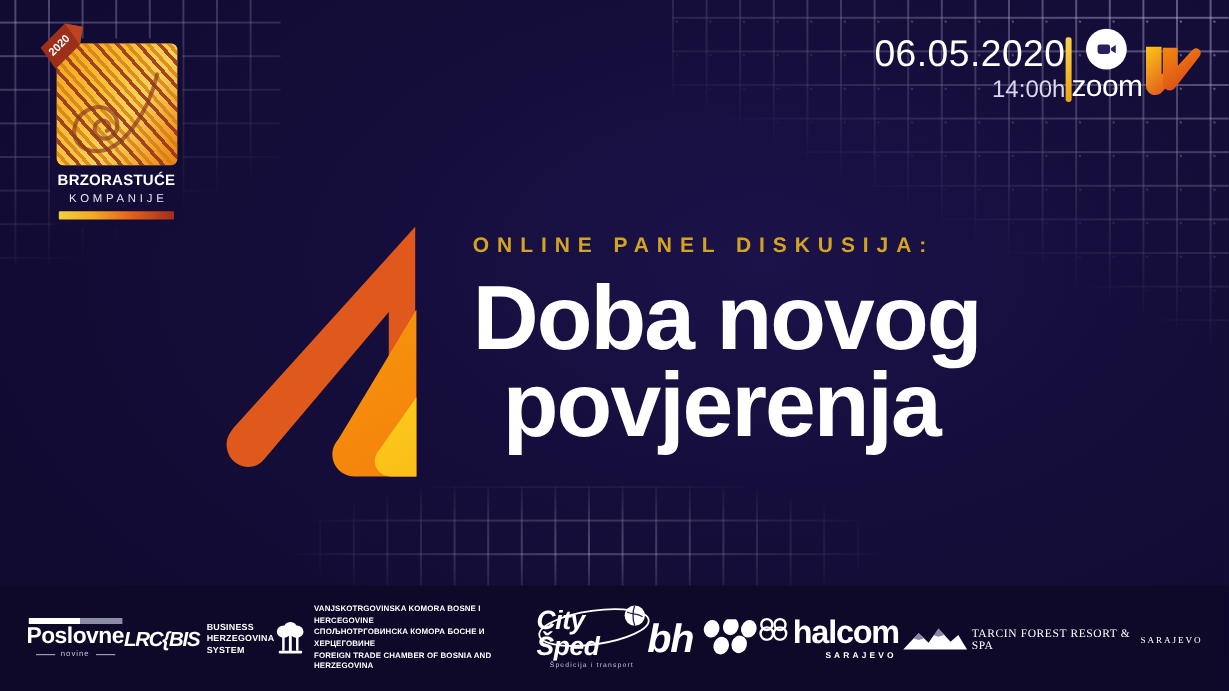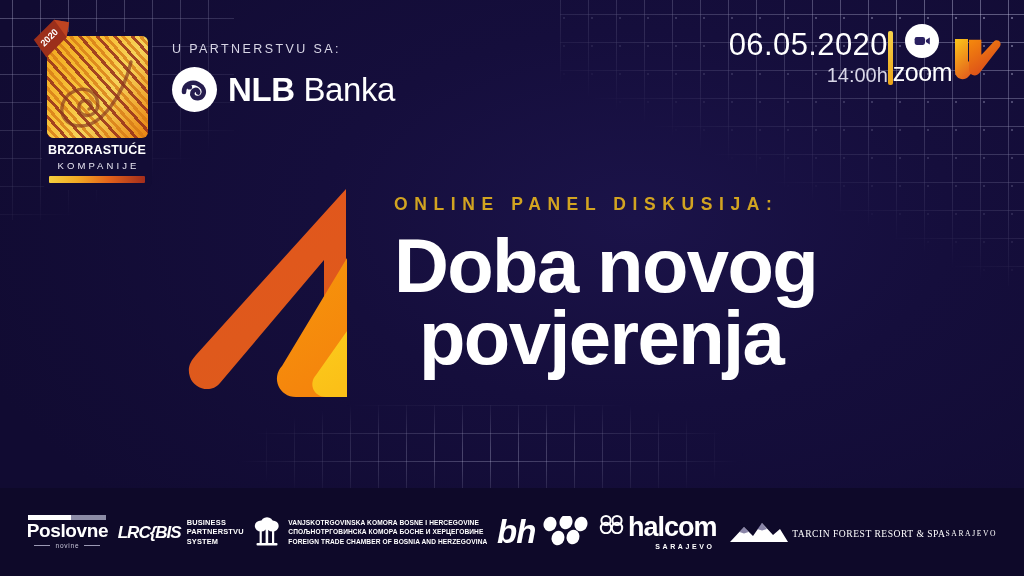--- a/index.html
+++ b/index.html
@@ -216,32 +216,20 @@
       <div class="badge-sub">KOMPANIJE</div>
       <div class="badge-bar"></div>
     </div>
     <svg class="badge-ribbon" viewBox="0 0 52 50">
       <path d="M2 26 L26 2 L44 5 L41 23 L17 47 Z" fill="#9C2F1B"></path>
       <path d="M26 2 L44 5 L41 23 Z" fill="#BE4421"></path>
       <text x="23" y="26" fill="#FFFFFF" font-family="Liberation Sans, sans-serif" font-size="11" font-weight="bold" text-anchor="middle" transform="rotate(-45 23 26)">2020</text>
     </svg>
   </div>
 
-  <div id="partner-block">
-    <div class="partner-kicker">U PARTNERSTVU SA:</div>
-    <div class="partner-logo-row">
-      <div class="nlb-mark">
-        <svg viewBox="0 0 40 40" width="40" height="40">
-          <path d="M9 22 C9 14 17 11 23 14 C28 16.5 30 21 28 25 C26 29 20 29 18 26 C16.5 23.8 17.5 20.5 20 20 C22 19.6 23.5 21 23.2 22.6" fill="none" stroke="#251C4E" stroke-width="4.6" stroke-linecap="round"></path>
-          <circle cx="14.5" cy="17" r="2.6" fill="#251C4E"></circle>
-        </svg>
-      </div>
-      <div class="nlb-word"><b>NLB</b><span> Banka</span></div>
-    </div>
-  </div>
 
   <div id="event-meta">
     <div class="dt-col">
       <div class="dt-date">06.05.2020</div>
       <div class="dt-time">14:00h</div>
     </div>
     <div class="dt-divider"></div>
     <div class="zoom-col">
       <div class="zoom-mark">
         <svg viewBox="0 0 30 30" width="26" height="26">
@@ -318,21 +306,21 @@
           <i></i>
         </div>
       </div>
     </div>
 
     <div class="sponsor">
       <div class="lrc">
         <div class="lrc-word">LRC{BIS</div>
         <div class="lrc-tag">
           <div>BUSINESS</div>
-          <div>PARTNERSTVU</div>
+          <div>HERZEGOVINA</div>
           <div>SYSTEM</div>
         </div>
       </div>
     </div>
 
     <div class="sponsor">
       <div class="vtk">
         <svg width="28" height="30" viewBox="0 0 28 30">
           <ellipse cx="8" cy="9" rx="6.2" ry="5.6" fill="#fff"></ellipse>
           <ellipse cx="19.5" cy="9" rx="6.2" ry="5.6" fill="#fff"></ellipse>
@@ -343,20 +331,31 @@
           <rect x="3.5" y="26" width="21" height="2.6" rx="1" fill="#fff"></rect>
         </svg>
         <div class="vtk-lines">
           <div>VANJSKOTRGOVINSKA KOMORA BOSNE I HERCEGOVINE</div>
           <div>СПОЉНОТРГОВИНСКА КОМОРА БОСНЕ И ХЕРЦЕГОВИНЕ</div>
           <div>FOREIGN TRADE CHAMBER OF BOSNIA AND HERZEGOVINA</div>
         </div>
       </div>
     </div>
 
+    <div class="sponsor">
+      <div class="cityspeed">
+        <svg width="102" height="38" viewBox="0 0 102 38" style="position:absolute;left:-2px;top:-2px">
+          <ellipse cx="50" cy="19" rx="46" ry="14" fill="none" stroke="#fff" stroke-width="1.5" transform="rotate(-8 50 19)"></ellipse>
+          <circle cx="84" cy="9" r="8.5" fill="#fff"></circle>
+          <path d="M77.5 6 C81 8 87 7 90.5 10 M84 .6 C82 5 82 13 84 17.4" stroke="#2A2060" stroke-width="1.1" fill="none"></path>
+        </svg>
+        <div class="cs-word" style="position:relative;z-index:2">City Šped</div>
+        <div class="cs-sub" style="position:relative;z-index:2">Špedicija i transport</div>
+      </div>
+    </div>
 
     <div class="sponsor">
       <div class="bh">
         <div class="bh-word">bh</div>
         <svg width="46" height="32" viewBox="0 0 46 32">
           <ellipse cx="8" cy="8" rx="6.4" ry="7.4" fill="#fff" transform="rotate(18 8 8)"></ellipse>
           <ellipse cx="24" cy="6" rx="6.4" ry="7.4" fill="#fff" transform="rotate(18 24 6)"></ellipse>
           <ellipse cx="39" cy="8" rx="6.4" ry="7.4" fill="#fff" transform="rotate(18 39 8)"></ellipse>
           <ellipse cx="16" cy="22" rx="6.4" ry="7.4" fill="#fff" transform="rotate(18 16 22)"></ellipse>
           <ellipse cx="31" cy="21" rx="6.4" ry="7.4" fill="#fff" transform="rotate(18 31 21)"></ellipse>

